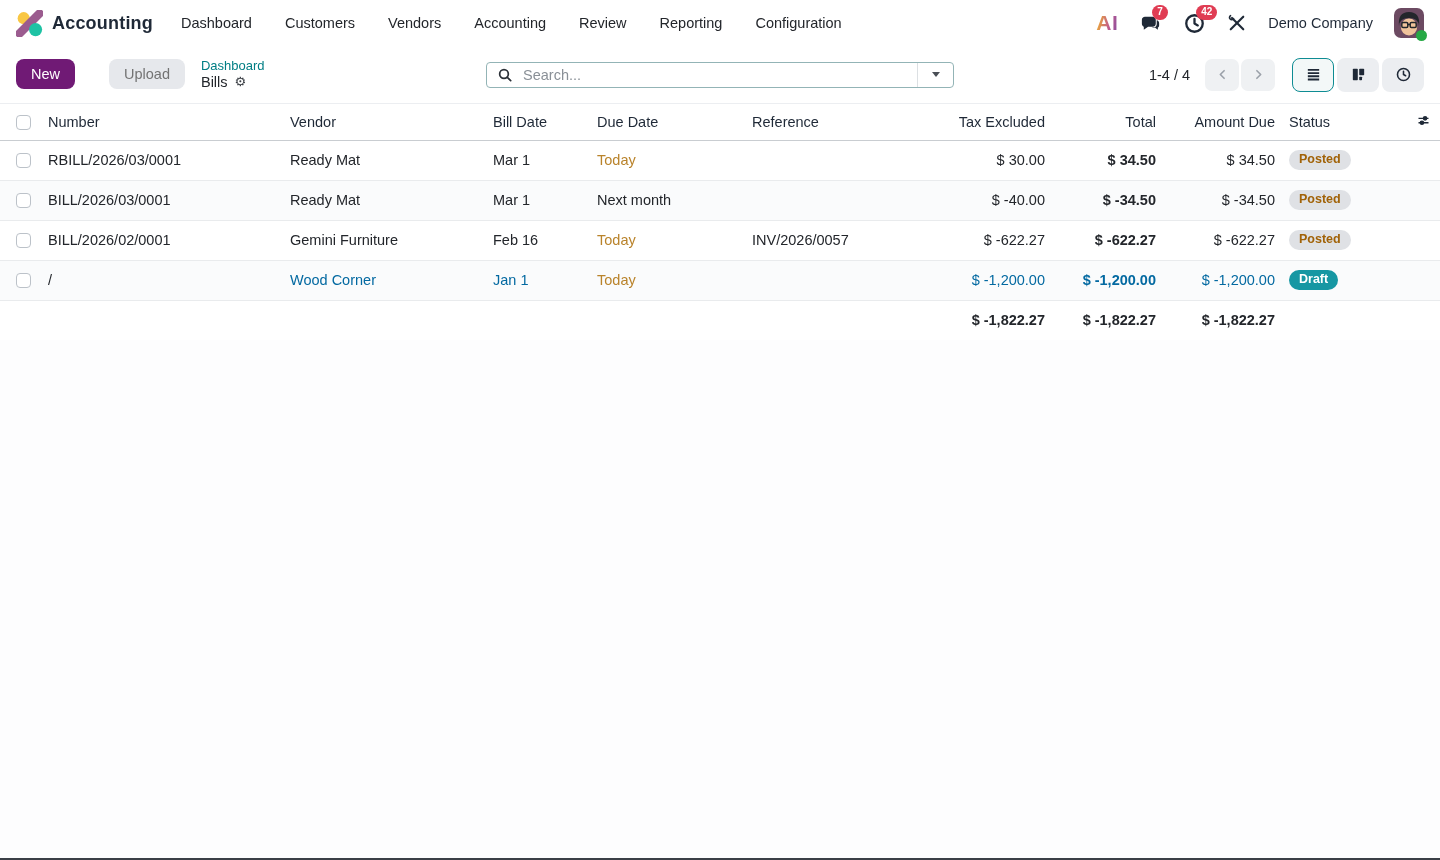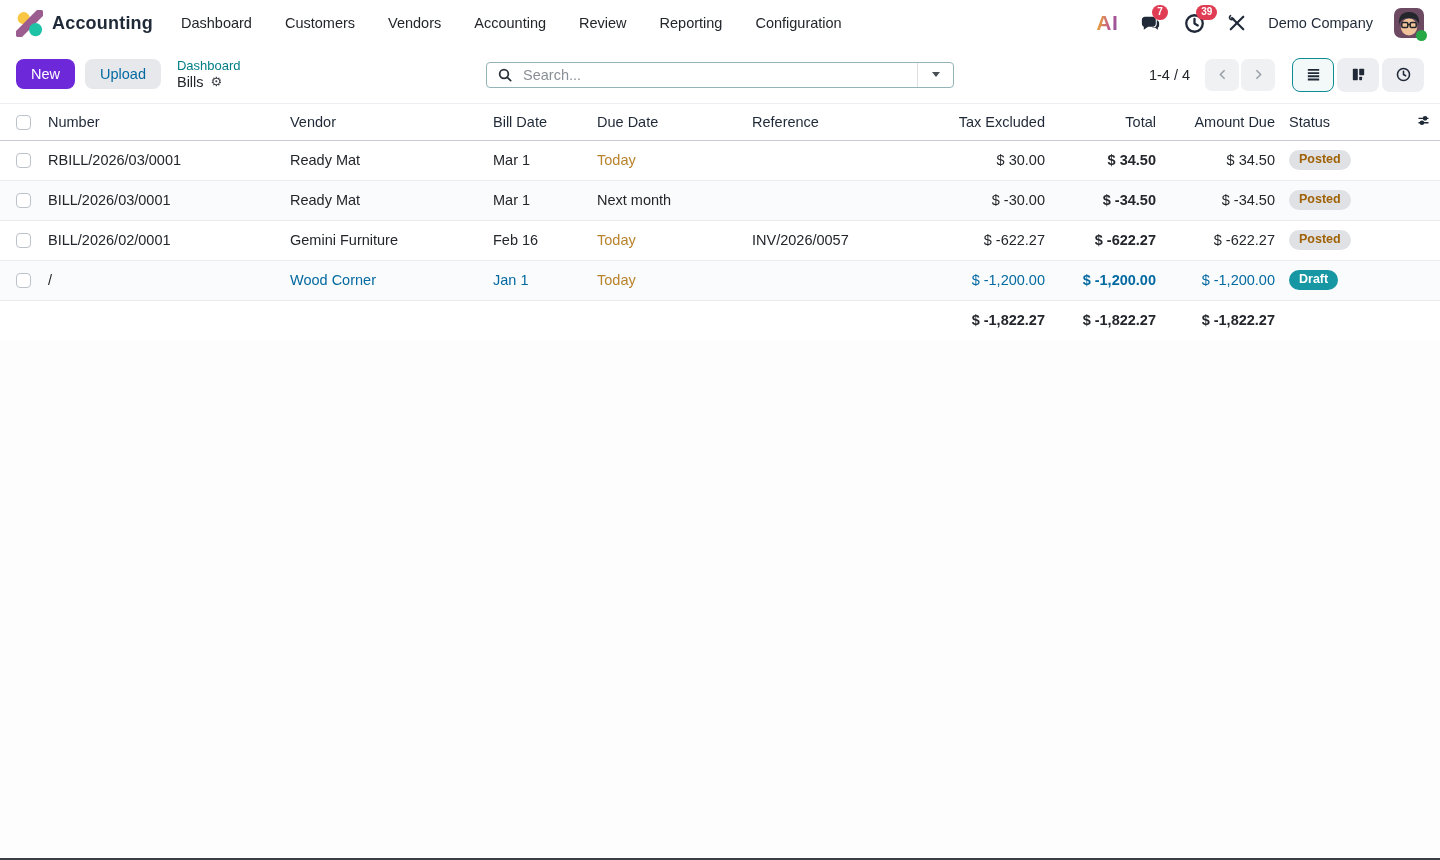--- a/index.html
+++ b/index.html
@@ -24,22 +24,22 @@
   .avatar-wrap svg { border-radius:7px; display:block; }
   .online-dot { position:absolute; right:-3px; bottom:-3px; width:11px; height:11px;
     border-radius:50%; background:#26A945; }
 
   
   .control-panel { position:relative; height:58px; background:#fff; display:flex;
     align-items:center; padding:0 16px; border-bottom:1px solid #ECEEF1; }
   .cp-left { display:flex; align-items:center; gap:10px; }
   .btn { border:none; border-radius:8px; padding:7px 15px; font-size:14.5px; cursor:pointer;
     font-family:inherit; }
-  .btn-new { background:#6d28d9; color:#fff; }
-  .btn-upload { background:#E6E8EC; color:#0369a1; }
+  .btn-new { background:#701a75; color:#fff; }
+  .btn-upload { background:#E6E8EC; color:#737373;margin-left:24px; }
   .breadcrumb { margin-left:6px; line-height:1.2; }
   .bc-parent { font-size:13px; color:#017E84; cursor:pointer; display:block; }
   .bc-current { font-size:14.5px; color:#23262B; display:flex; align-items:center; gap:7px; }
   .gear { font-size:13px; color:#3C4046; cursor:pointer; }
 
   .search-wrap { position:absolute; left:50%; transform:translateX(-50%); width:468px;
     height:26px; border:1px solid #93B4B6; border-radius:4px; background:#fff;
     display:flex; align-items:center; overflow:hidden; }
   .search-wrap input { flex:1; border:none; outline:none; font-size:14.5px; color:#23262B;
     font-family:inherit; background:transparent; }
@@ -118,21 +118,21 @@
       </span>
       <span class="count-badge">7</span>
     </div>
     <div class="icon-btn">
       <span style="display:flex;">
         <svg width="23" height="23" viewBox="0 0 24 24" fill="none" stroke="#1F2937" stroke-width="2.4">
           <circle cx="12" cy="12" r="8.6"></circle>
           <path d="M12 7.2v4.8l3.4 2" stroke-linecap="round" stroke-linejoin="round"></path>
         </svg>
       </span>
-      <span class="count-badge">39</span>
+      <span class="count-badge">42</span>
     </div>
     <div class="icon-btn">
       <span style="display:flex;">
         <svg width="20" height="20" viewBox="0 0 24 24" fill="none" stroke="#1F2937" stroke-width="2.6" stroke-linecap="round">
           <path d="M6 6 L19.5 19.5"></path>
           <path d="M19.5 4.5 L4.5 19.5"></path>
           <path d="M4.2 3.2 a2.6 2.6 0 1 0 3.6 3.6" stroke-width="2"></path>
         </svg>
       </span>
     </div>
@@ -265,21 +265,21 @@
       </td>
       <td></td>
     </tr>
     <tr class="striped">
       <td class="cb-cell"><input type="checkbox" style=""></td>
       <td>BILL/2026/03/0001</td>
       <td>Ready Mat</td>
       <td>Mar 1</td>
       <td>Next month</td>
       <td></td>
-      <td class="num">$ -30.00</td>
+      <td class="num">$ -40.00</td>
       <td class="num bold">$ -34.50</td>
       <td class="num">$ -34.50</td>
       <td style="padding-left:10px;">
         <span class="badge badge-posted">Posted</span>
       </td>
       <td></td>
     </tr>
     <tr>
       <td class="cb-cell"><input type="checkbox" style=""></td>
       <td>BILL/2026/02/0001</td>

